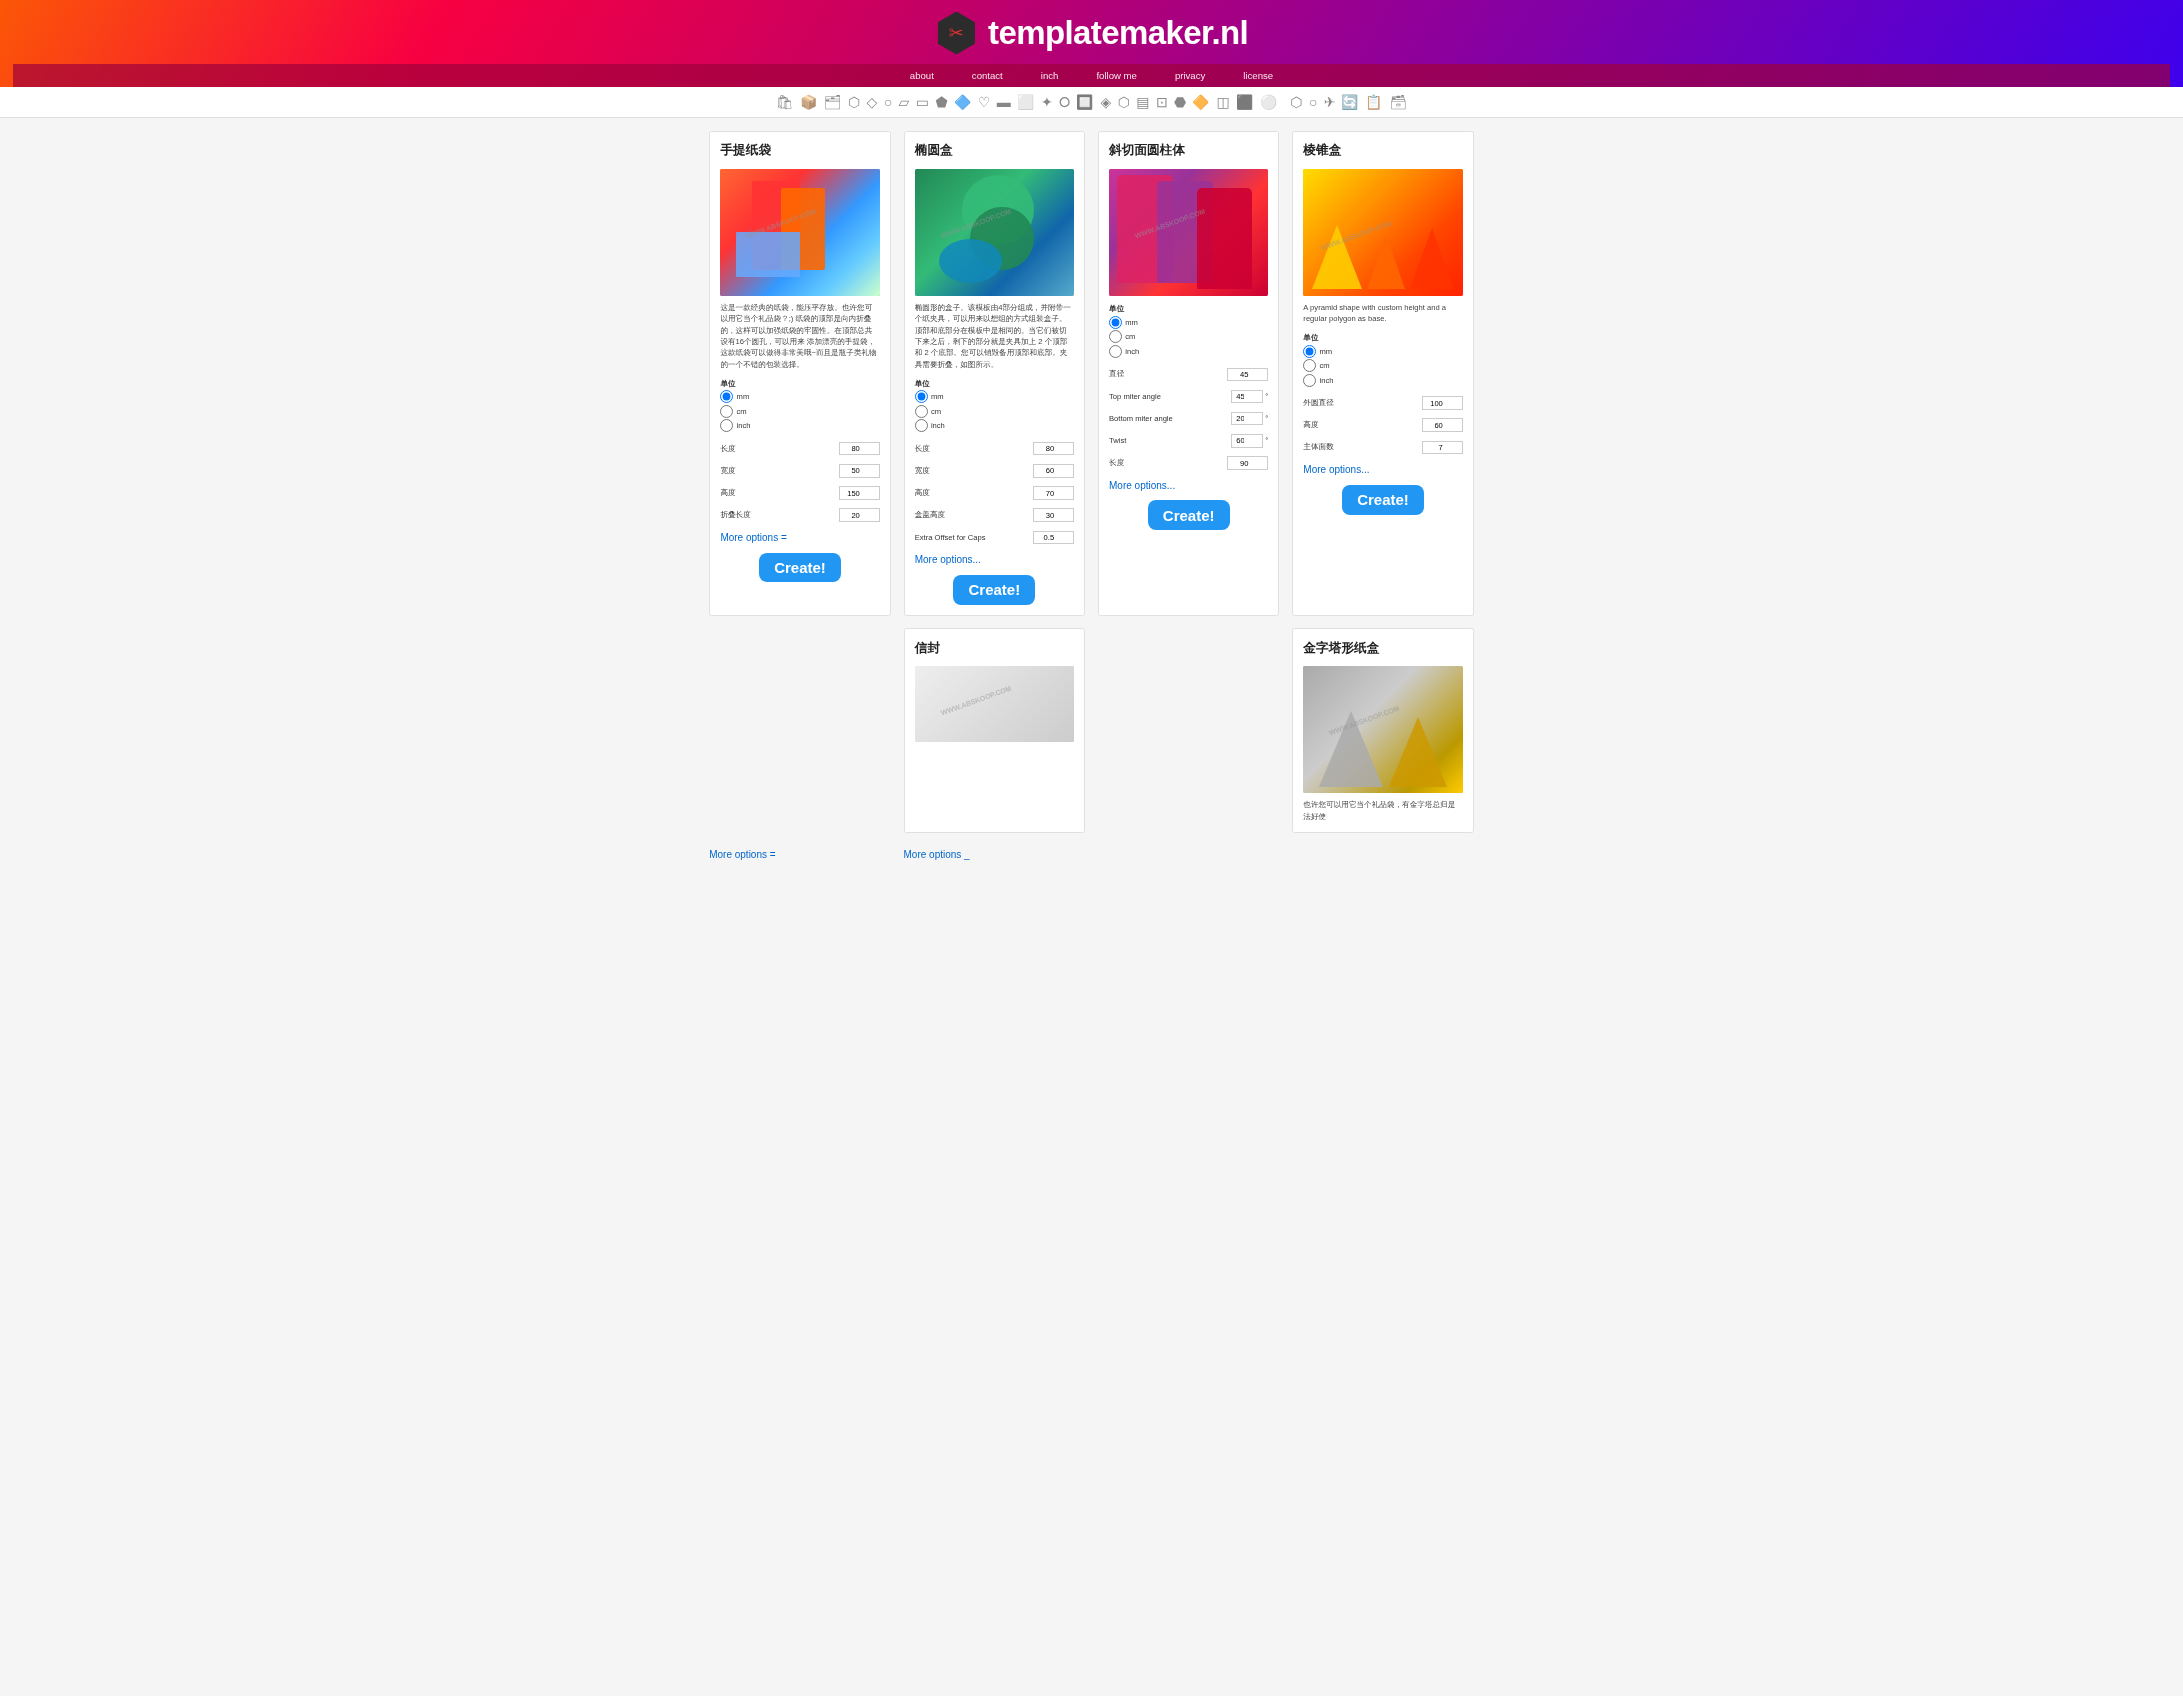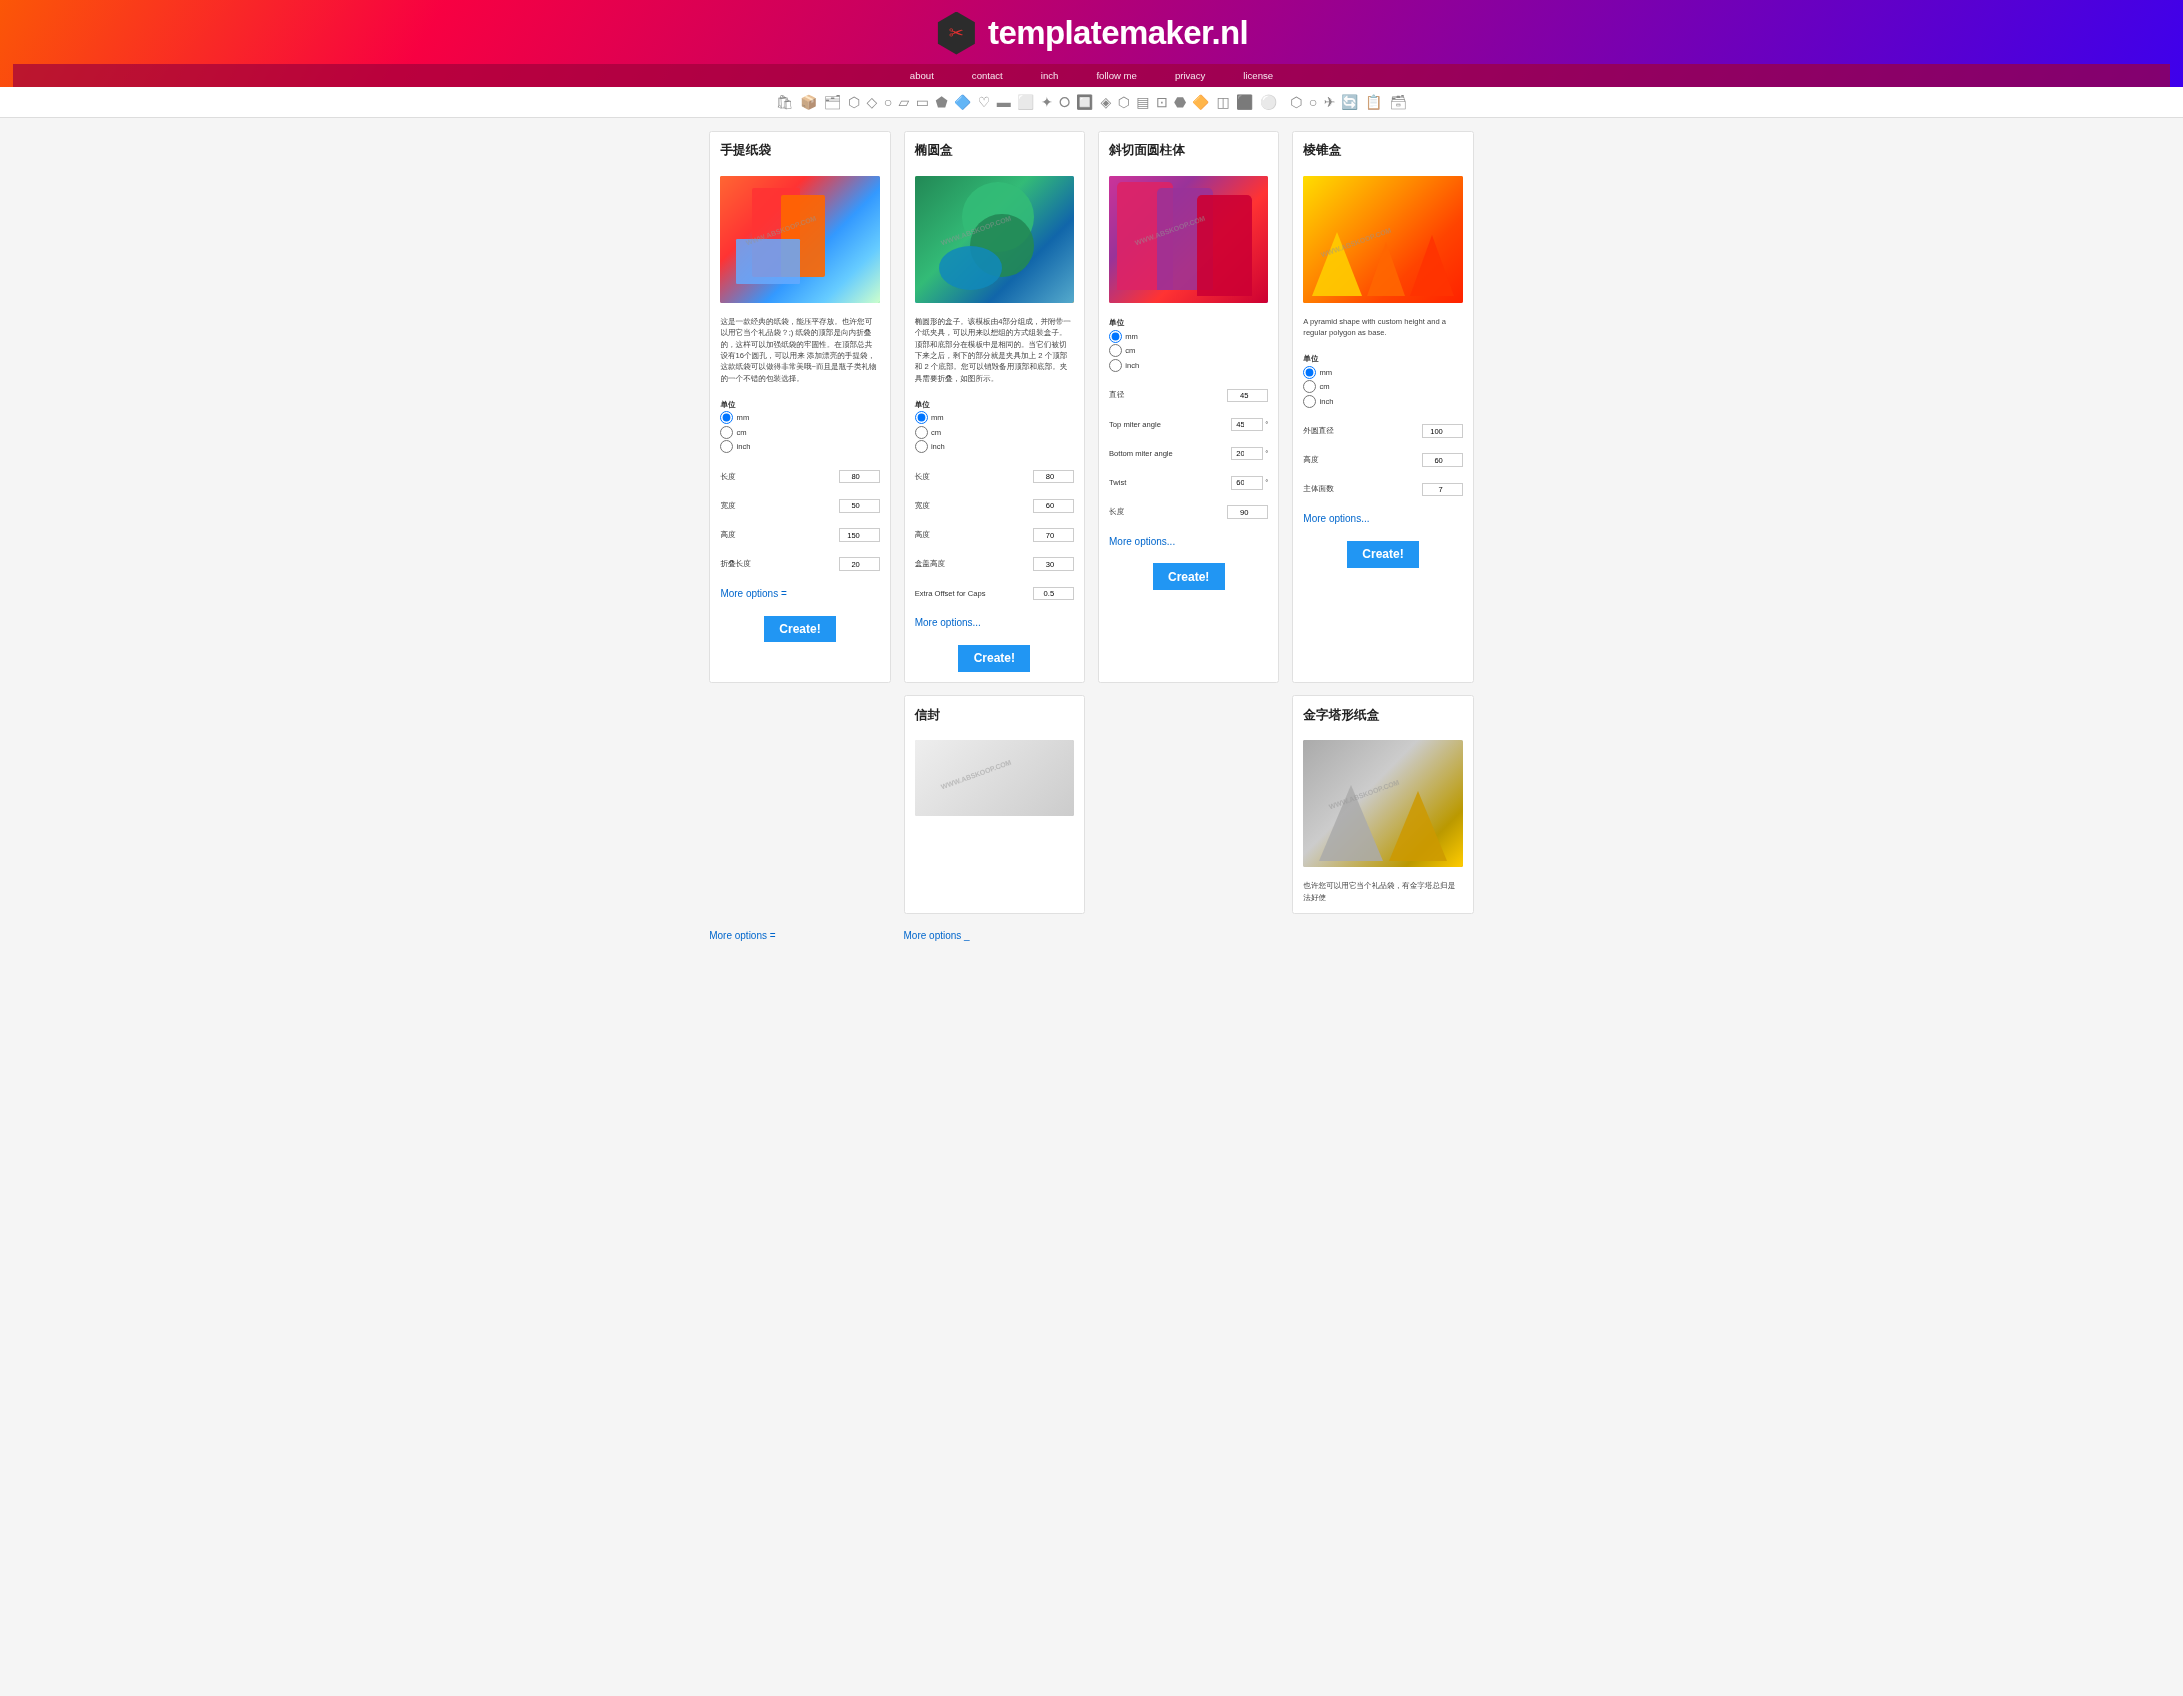--- a/index.html
+++ b/index.html
@@ -53,21 +53,21 @@
 
     
     .main-content {
       max-width: 790px; margin: 0 auto;
       display: grid; grid-template-columns: repeat(4, 1fr);
       gap: 12.7px; padding: 12.7px;
     }
     .card {
       background: white; border: 0.6px solid #e0e0e0;
       border-radius: 2.5px; padding: 10.2px;
-      display: flex; flex-direction: column; gap: 13px;
+      display: flex; flex-direction: column; gap: 6px;
     }
     .card-title { font-size: 12.7px; font-weight: bold; color: #222; margin-bottom: 3.8px; }
     .card-image {
       width: 100%; height: 127px; object-fit: cover;
       border-radius: 1.9px; overflow: hidden;
       background: #ddd;
       display: flex; align-items: center; justify-content: center;
       font-size: 7.6px; color: #888; position: relative;
     }
     .card-desc { font-size: 7.6px; color: #444; line-height: 1.5; }
@@ -81,22 +81,22 @@
       margin: 1.3px 0;
     }
     .field-label { font-size: 7.6px; color: #333; }
     .field-input {
       border: 0.6px solid #ccc; padding: 1.3px 3.8px;
       font-size: 7.6px; width: 41px; text-align: right;
     }
     .more-options { color: #0066cc; font-size: 10px; cursor: pointer; text-decoration: none; display: block; margin-top: 2.5px; }
     .create-btn {
       background: #2196F3; color: white; border: none;
-      padding: 6.4px 15.3px; font-size: 12px; font-weight: bold;
-      border-radius: 0; cursor: pointer; align-self: center; margin-top: 3.8px; text-align: center;
+      padding: 6.4px 15.3px; font-size: 15px; font-weight: bold;
+      border-radius: 8px; cursor: pointer; align-self: center; margin-top: 3.8px; text-align: center;
     }
 
     
     .img-bags { background: linear-gradient(135deg, #ff6600, #ff3333, #3399ff, #33cc66); }
     .img-oval { background: linear-gradient(135deg, #33cc66, #3399ff, #ff9900); }
     .img-cylinder { background: linear-gradient(135deg, #cc3399, #ff3333, #9933cc); }
     .img-pyramid { background: linear-gradient(135deg, #ffcc00, #ff6600, #ff3333); }
 
     .watermark {
       position: absolute; color: rgba(150,150,150,0.5); font-size: 7px;

